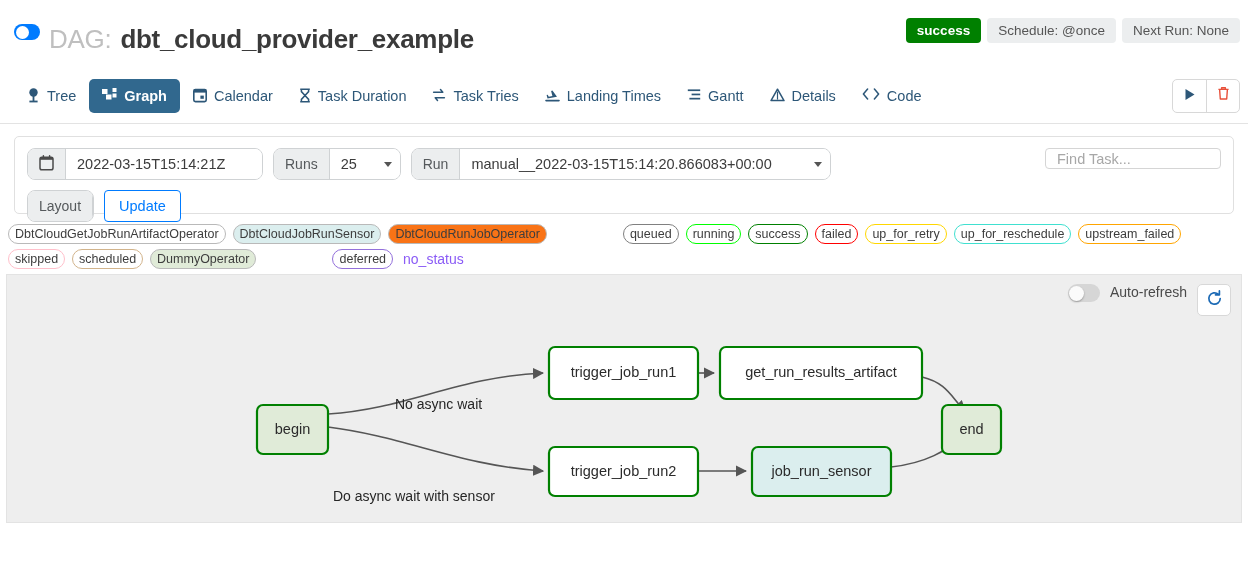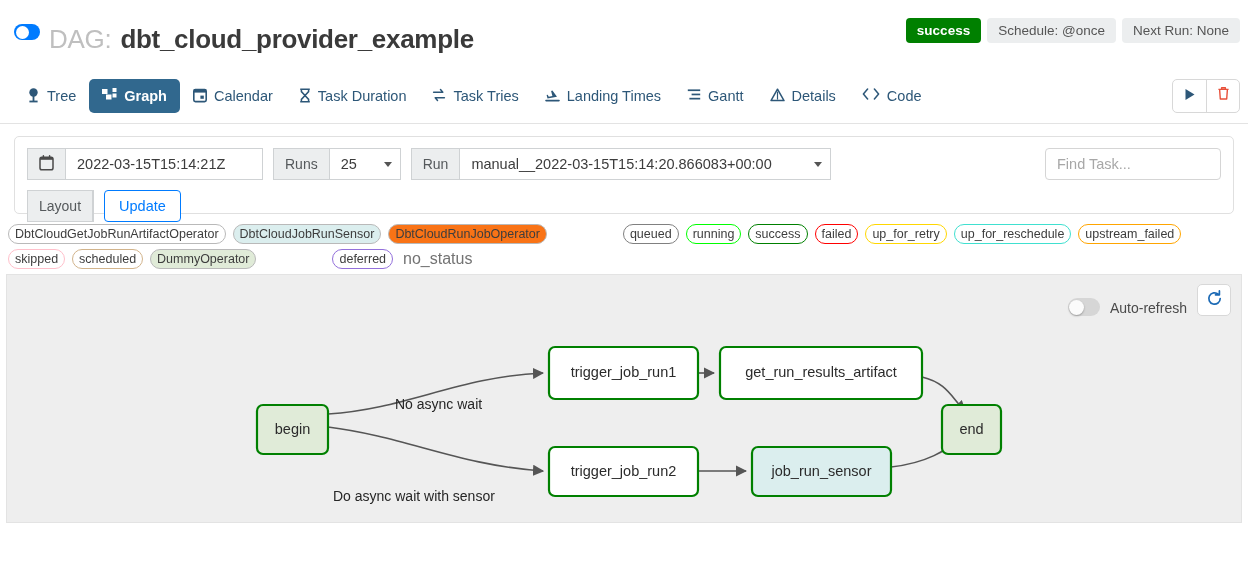--- a/index.html
+++ b/index.html
@@ -121,21 +121,21 @@
     border-radius: 5px;
     padding: 11px 12px;
     position: relative;
     height: 78px;
   }
   .filter-row { display: flex; align-items: center; gap: 10px; }
   .filter-row + .filter-row { margin-top: 10px; }
   .igroup {
     display: flex; align-items: stretch;
     border: 1px solid #cfd2d4;
-    border-radius: 0;
+    border-radius: 8px;
     overflow: hidden;
     height: 32px;
   }
   .igroup .addon {
     background: #eceeef;
     border-right: 1px solid #cfd2d4;
     display: flex; align-items: center;
     padding: 0 11px;
     font-size: 14px;
     color: #55595c;
@@ -174,21 +174,21 @@
     color: #007bff;
     font-size: 14.5px;
     border-radius: 4px;
     padding: 0 14px;
     cursor: pointer;
     font-family: inherit;
   }
   .find-task {
     position: absolute;
     right: 12px; top: 11px;
-    width: 176px; height: 32px;
+    width: 176px; height: 21px;
     border: 1px solid #d5d5d5;
     border-radius: 4px;
     background: #fff;
     display: flex; align-items: center;
     padding: 0 11px;
     font-size: 14.5px;
     color: #a7a7a7;
     margin-left: 32px;
   }
 
@@ -208,40 +208,40 @@
     padding: 2px 6px;
     border-radius: 10px;
     border: 1px solid #b9b9b9;
     background: #fff;
     color: #3d3d3d;
     line-height: 14px;
     white-space: nowrap;
   }
   .lg-gap { width: 62px; }
   .lg-plain {
-    font-size: 16px;
-    color: #737373;
+    font-size: 14px;
+    color: #8b5cf6;
     padding: 3px 3px;
     line-height: 14px;
     white-space: nowrap;
   }
 
   
   .graph-panel {
     margin: 4px 6px 0 6px;
     border: 1px solid #e3e3e3;
     background: #eeeeee;
     height: 249px;
     position: relative;
     overflow: hidden;
   }
   .graph-toolbar {
     position: absolute;
     right: 10px; top: 9px;
-    display: flex; align-items: flex-end; gap: 10px;
+    display: flex; align-items: flex-start; gap: 10px;
     z-index: 5;
   }
   .switch {
     width: 32px; height: 18px;
     border-radius: 10px;
     background: #d6d6d6;
     position: relative;
     cursor: pointer;
   }
   .switch::after {

